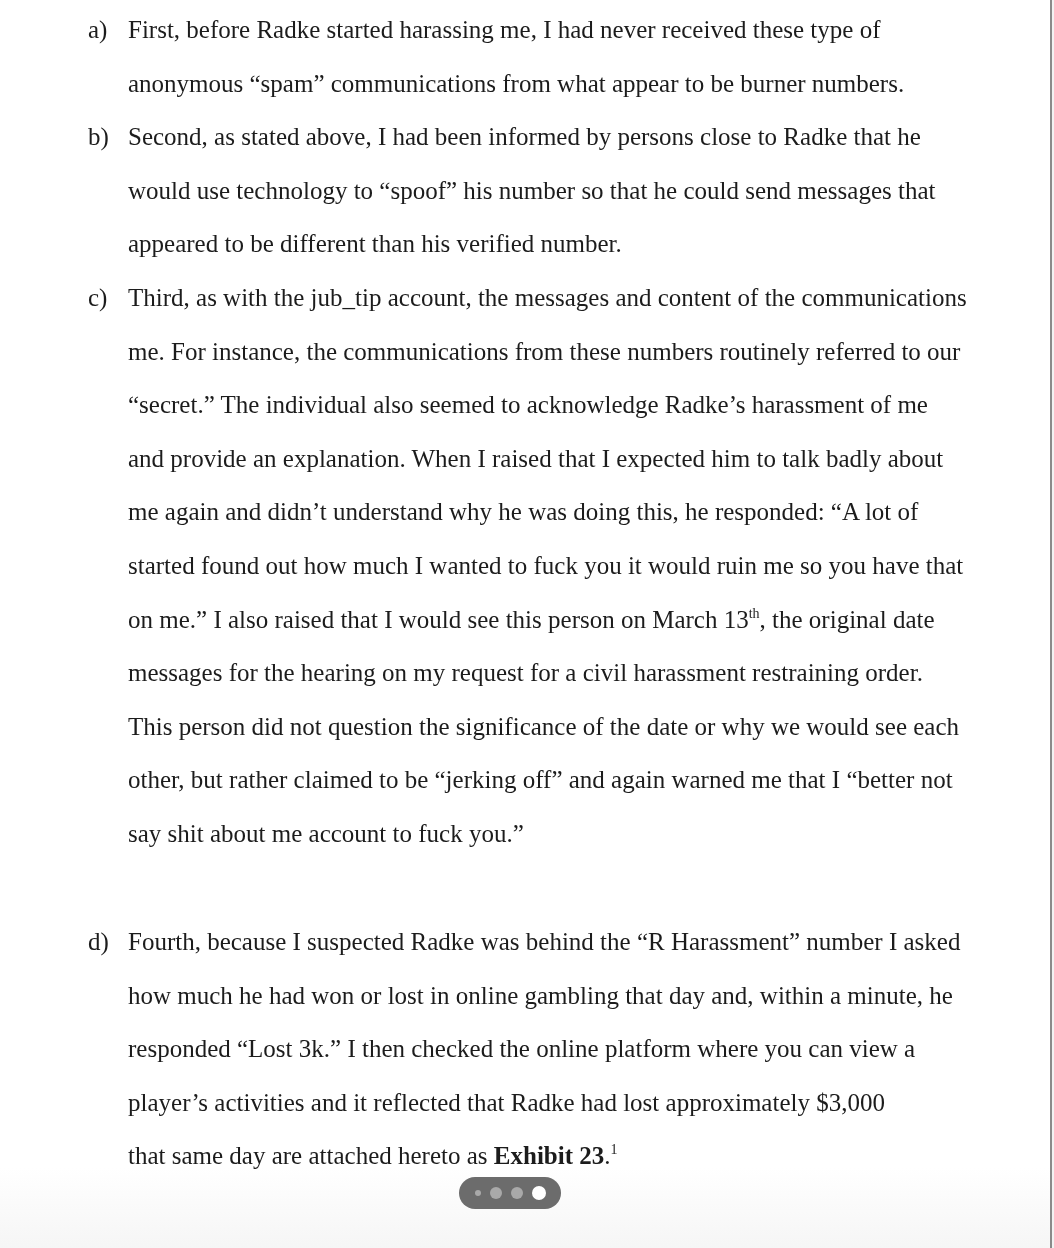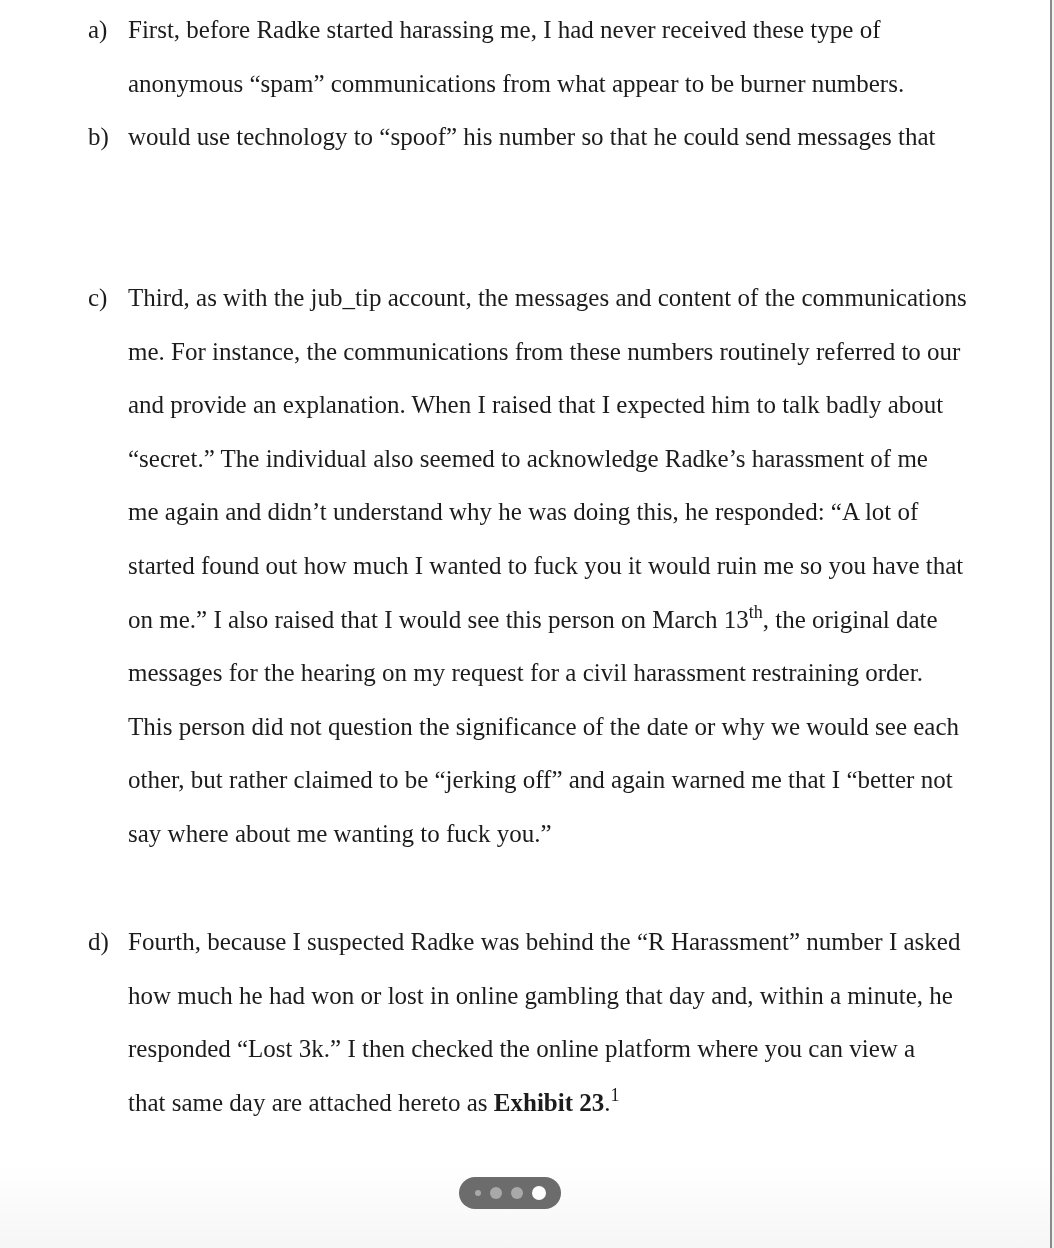--- a/index.html
+++ b/index.html
@@ -25,21 +25,21 @@
   .item { position: absolute; left: 0; width: 1050px; }
   .marker {
     position: absolute; left: 88px; font-size: 25px; line-height: 53.6px;
     white-space: nowrap;
   }
   .lines { position: absolute; left: 128px; width: 910px; }
   .line {
     font-size: 25px; line-height: 53.6px; height: 53.6px;
     white-space: nowrap;
   }
-  sup { font-size: 18px; line-height: 0; vertical-align: 10px; }
+  sup { font-size: 14px; line-height: 0; vertical-align: 10px; }
   b { font-weight: bold; }
   .fade {
     position: absolute; left: 0; top: 1168px; width: 1050px; height: 80px;
     background: linear-gradient(to bottom, rgba(255,255,255,0) 0%, rgba(238,238,238,0.55) 100%);
     pointer-events: none;
   }
   .page-dots {
     position: absolute; left: 459px; top: 1177px; width: 102px; height: 32px;
     border-radius: 16px; background: rgba(95,95,95,0.92);
     display: flex; align-items: center; justify-content: center; gap: 9px;
@@ -58,47 +58,50 @@
     <div class="marker">a)</div>
     <div class="lines">
       <div class="line">First, before Radke started harassing me, I had never received these type of</div>
       <div class="line">anonymous “spam” communications from what appear to be burner numbers.</div>
     </div>
   </div>
 
   <div class="item" style="top:110px;">
     <div class="marker">b)</div>
     <div class="lines">
+      <div class="line">Second, as stated above, I had been informed by persons close to Radke that he</div>
       <div class="line">would use technology to “spoof” his number so that he could send messages that</div>
+      <div class="line">appeared to be different than his verified number.</div>
     </div>
   </div>
 
   <div class="item" style="top:271px;">
     <div class="marker">c)</div>
     <div class="lines">
       <div class="line">Third, as with the jub_tip account, the messages and content of the communications</div>
       <div class="line">me.  For instance, the communications from these numbers routinely referred to our</div>
+      <div class="line">“secret.”  The individual also seemed to acknowledge Radke’s harassment of me</div>
       <div class="line">and provide an explanation.  When I raised that I expected him to talk badly about</div>
-      <div class="line">“secret.”  The individual also seemed to acknowledge Radke’s harassment of me</div>
       <div class="line">me again and didn’t understand why he was doing this, he responded: “A lot of</div>
       <div class="line">started found out how much I wanted to fuck you it would ruin me so you have that</div>
       <div class="line"><span>on me.”  I also raised that I would see this person on March 13</span><sup>th</sup><span>, the original date</span></div>
       <div class="line">messages for the hearing on my request for a civil harassment restraining order.</div>
       <div class="line">This person did not question the significance of the date or why we would see each</div>
       <div class="line">other, but rather claimed to be “jerking off” and again warned me that I “better not</div>
-      <div class="line">say where about me wanting to fuck you.”</div>
+      <div class="line">say shit about me account to fuck you.”</div>
     </div>
   </div>
 
   <div class="item" style="top:915px;">
     <div class="marker">d)</div>
     <div class="lines">
       <div class="line">Fourth, because I suspected Radke was behind the “R Harassment” number I asked</div>
       <div class="line">how much he had won or lost in online gambling that day and, within a minute, he</div>
       <div class="line">responded “Lost 3k.”  I then checked the online platform where you can view a</div>
+      <div class="line">player’s activities and it reflected that Radke had lost approximately $3,000</div>
       <div class="line"><span>that same day are attached hereto as </span><b>Exhibit 23</b><span>.</span><sup>1</sup></div>
     </div>
   </div>
 
   <div class="fade"></div>
 </div>
 
 <div class="right-border"></div>
 <div class="right-gutter"></div>
 

